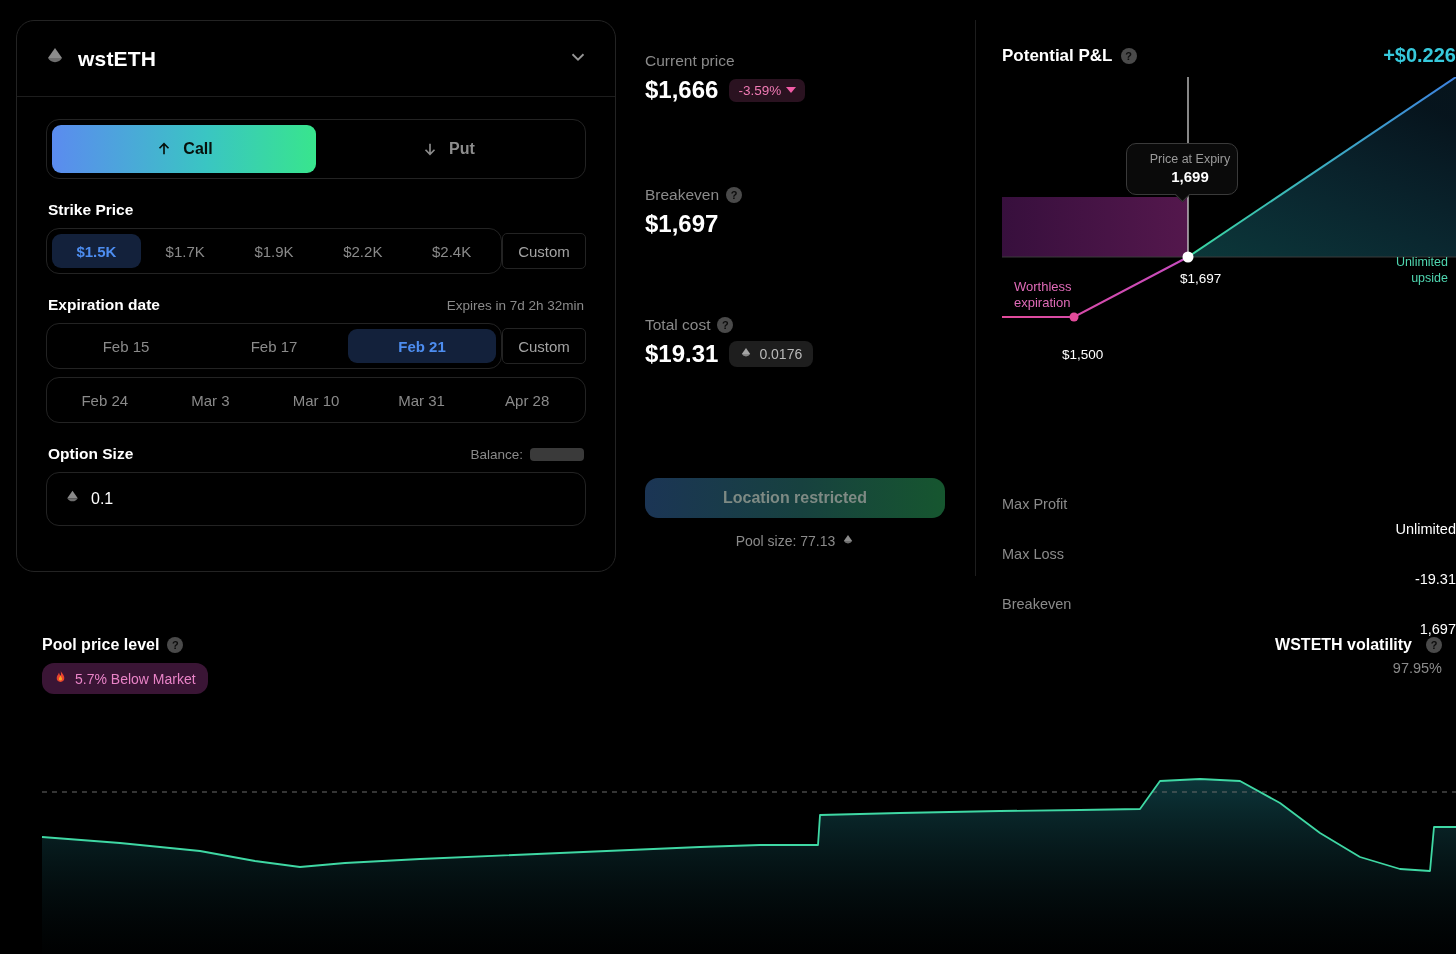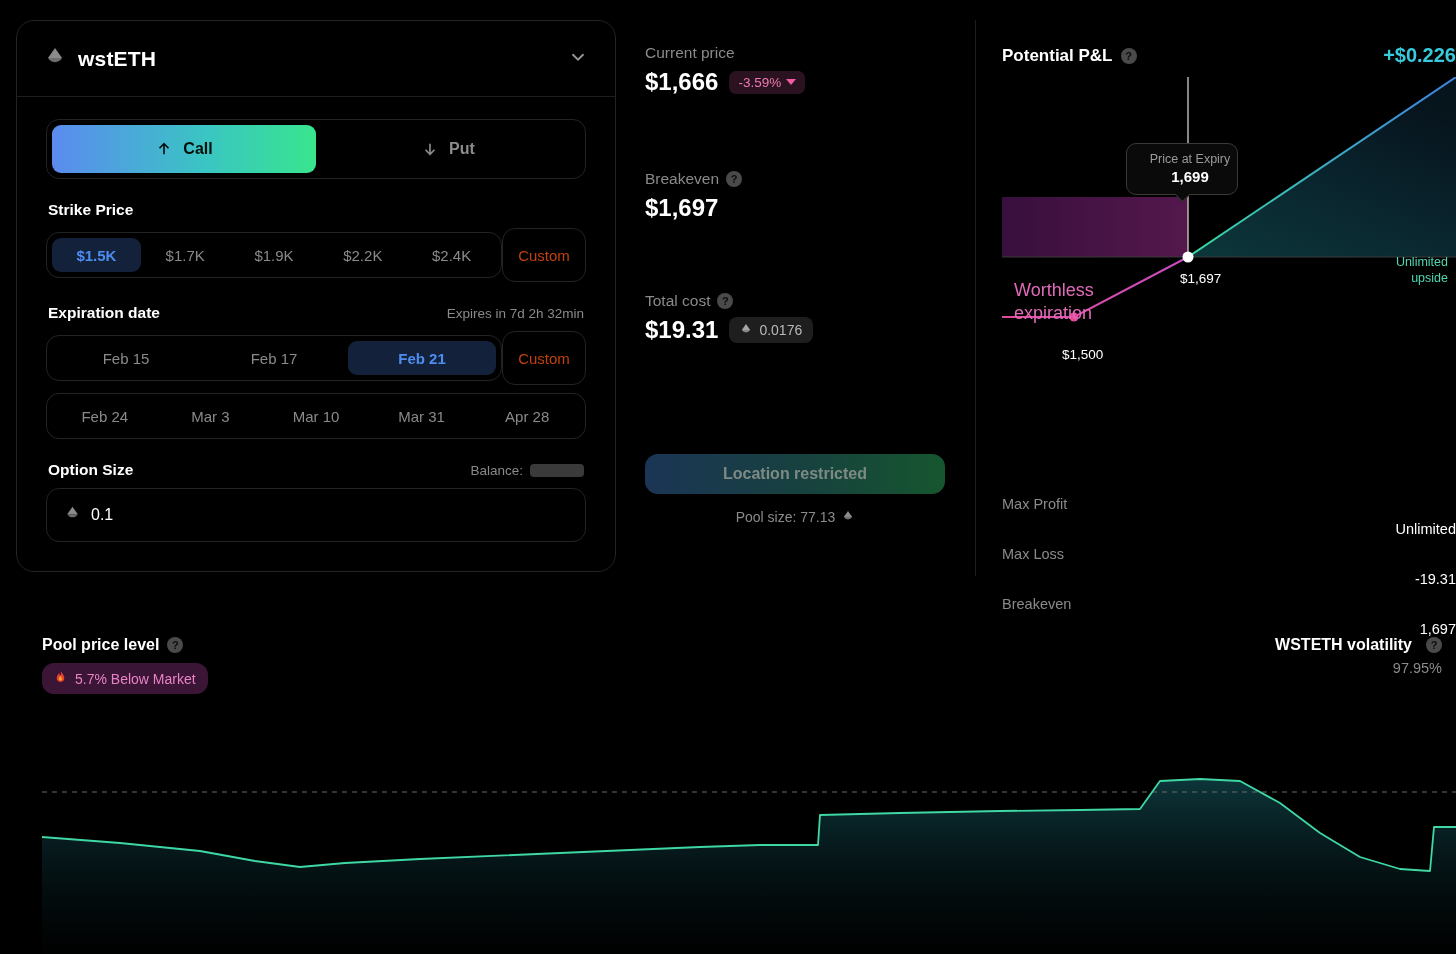--- a/index.html
+++ b/index.html
@@ -55,37 +55,37 @@
   .pill-group {
     flex: 1; display: flex; height: 46px; padding: 5px;
     border: 1px solid #232323; border-radius: 13px;
   }
   .pill {
     flex: 1; display: flex; align-items: center; justify-content: center;
     border-radius: 9px; font-size: 15px; color: #8a8a8a; font-weight: normal;
   }
   .pill.active { background: #13213b; color: #4d8df0; font-weight: bold; }
   .pill-custom {
-    width: 84px; height: 54px; display: flex; align-items: center; justify-content: center;
-    border: 1px solid #232323; border-radius: 13px; font-size: 15px; color: #c2410c;
+    width: 84px; height: 36px; display: flex; align-items: center; justify-content: center;
+    border: 1px solid #232323; border-radius: 5px; font-size: 15px; color: #a3a3a3;
   }
   .pill-row-2 { margin-top: 8px; }
 
   .balance { margin-left: auto; font-size: 13.5px; color: #8a8a8a; display: flex; align-items: center; gap: 7px;}
   .skeleton { width: 54px; height: 13px; border-radius: 4px; background: #3a3a3a; }
 
   .size-input {
     height: 54px; border: 1px solid #232323; border-radius: 13px;
     display: flex; align-items: center; gap: 11px; padding: 0 18px;
     font-size: 16px; color: #fff;
   }
 
   
   .mid { position: absolute; left: 645px; top: 44px; width: 300px; }
-  .stat-label { font-size: 15.5px; color: #8a8a8a; display: flex; align-items: center; gap: 7px; }
+  .stat-label { font-size: 15.5px; color: #8a8a8a; display: flex; align-items: center; gap: 7px; margin-top: 8px; }
   .stat-value { font-size: 24px; font-weight: bold; margin-top: 6px; display: flex; align-items: center; gap: 11px; }
   .chg-badge {
     display: inline-flex; align-items: center; gap: 5px;
     background: #2a1220; color: #f07ab4; font-size: 13.5px; font-weight: normal;
     padding: 4px 9px; border-radius: 7px;
   }
   .tri-down { width:0;height:0;border-left:5px solid transparent;border-right:5px solid transparent;border-top:6px solid #f25ba6; }
   .eth-chip {
     display: inline-flex; align-items: center; gap: 7px;
     background: #1e1e1e; color: #b9b9b9; font-size: 14px; font-weight: normal;
@@ -124,21 +124,21 @@
   .tt-label { font-size: 12.5px; color: #9a9a9a; }
   .tt-val { font-size: 15px; font-weight: bold; margin-top: 2px; }
   .tt-tail {
     position: absolute; left: 50%; bottom: -6px; width: 11px; height: 11px;
     margin-left: -5.5px; background: #0a0a0a;
     border-right: 1px solid #3a3a3a; border-bottom: 1px solid #3a3a3a;
     transform: rotate(45deg);
   }
   .lbl-1500 { position: absolute; left: 60px; top: 270px; font-size: 13.5px; }
   .lbl-1697 { position: absolute; left: 178px; top: 194px; font-size: 13.5px; }
-  .lbl-worthless { position: absolute; left: 12px; top: 202px; font-size: 18px; color: #e06bb8; line-height: 1.25; }
+  .lbl-worthless { position: absolute; left: 12px; top: 202px; font-size: 13px; color: #e06bb8; line-height: 1.25; }
   .lbl-upside { position: absolute; right: 8px; top: 178px; font-size: 12.5px; color: #4fd6b0; line-height: 1.25; text-align: right; }
 
   .stats-rows { position: absolute; left: 1002px; top: 492px; width: 454px; }
   .srow { display: flex; font-size: 14.5px; line-height: 25px; flex-direction: column; }
   .srow .k { color: #8a8a8a; }
   .srow .v { margin-left: auto; color: #fff; }
 
   
   .bottom-head-l { position: absolute; left: 42px; top: 636px; }
   .bh-title { font-size: 16px; font-weight: bold; display: flex; align-items: center; gap: 8px; }

